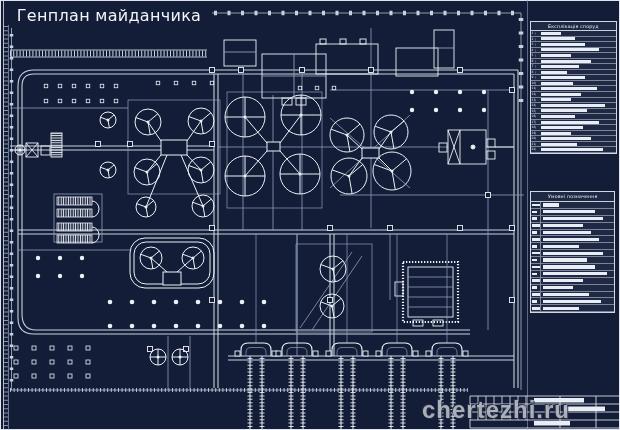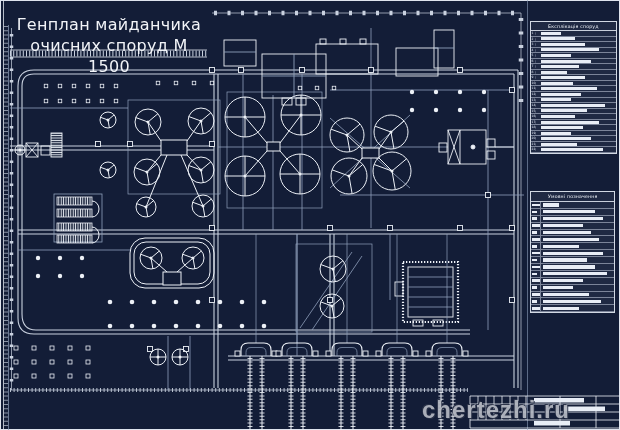--- a/index.html
+++ b/index.html
@@ -13,21 +13,21 @@
   .tree{fill:none;stroke:var(--lb);stroke-width:.8}
   .treec{fill:var(--lb)}
   .node{fill:var(--bg);stroke:var(--lb);stroke-width:.9}
   .sb{fill:none;stroke:var(--lb);stroke-width:1.1}
   .sbd{fill:none;stroke:var(--ld);stroke-width:.7}
   .rail{stroke:var(--lb);stroke-width:1}
   .ticks{stroke:var(--lb);stroke-width:5;stroke-dasharray:1 2.4;opacity:.85}
   .feed{stroke:var(--ld);stroke-width:.7}
   .cl{fill:none;stroke:var(--lb);stroke-width:1}
   .cd{fill:var(--lb)}
-  .title{position:absolute;left:10px;top:14px;width:198px;text-align:center;color:#f2f4f8;
+  .title{position:absolute;left:10px;top:5px;width:198px;text-align:center;color:#f2f4f8;
          font-size:16px;line-height:21px;letter-spacing:.3px;font-weight:500}
   .tbl{position:absolute;border:1px solid rgba(230,236,246,.9);background:rgba(176,192,222,.08);
        box-sizing:border-box;overflow:hidden}
   #tbl1{left:530px;top:21px;width:87px;height:133px}
   #tbl2{left:530px;top:191px;width:85px;height:122px}
   .thead{display:flex;align-items:center;justify-content:center;
          border-bottom:1px solid rgba(230,236,246,.85);color:#eef2f8;white-space:nowrap}
   #tbl1 .thead{height:8px}
   #tbl2 .thead{height:9px}
   .thead span{font-size:6px;transform:scale(.78);letter-spacing:.2px}
@@ -463,21 +463,20 @@
       <line x1="180" y1="349" x2="180" y2="365" class="cl"></line>
       <circle cx="20" cy="150" r="5" class="cl"></circle>
       <circle cx="20" cy="150" r="1.5" class="cd"></circle>
       <line x1="15" y1="150" x2="25" y2="150" class="cl"></line>
       <line x1="20" y1="145" x2="20" y2="155" class="cl"></line>
     </g>
 </svg>
 
 <div class="title">
   <div>Генплан майданчика</div>
-  <div>очисних споруд М 1500</div>
 </div>
 
 <div class="tbl" id="tbl1">
   <div class="thead">
     <span>Експлікація споруд</span>
   </div>
   <div id="t1rows">
       <div class="lrow">
         <span class="num">1</span>
         <span class="bar" style="width:20px"></span>

